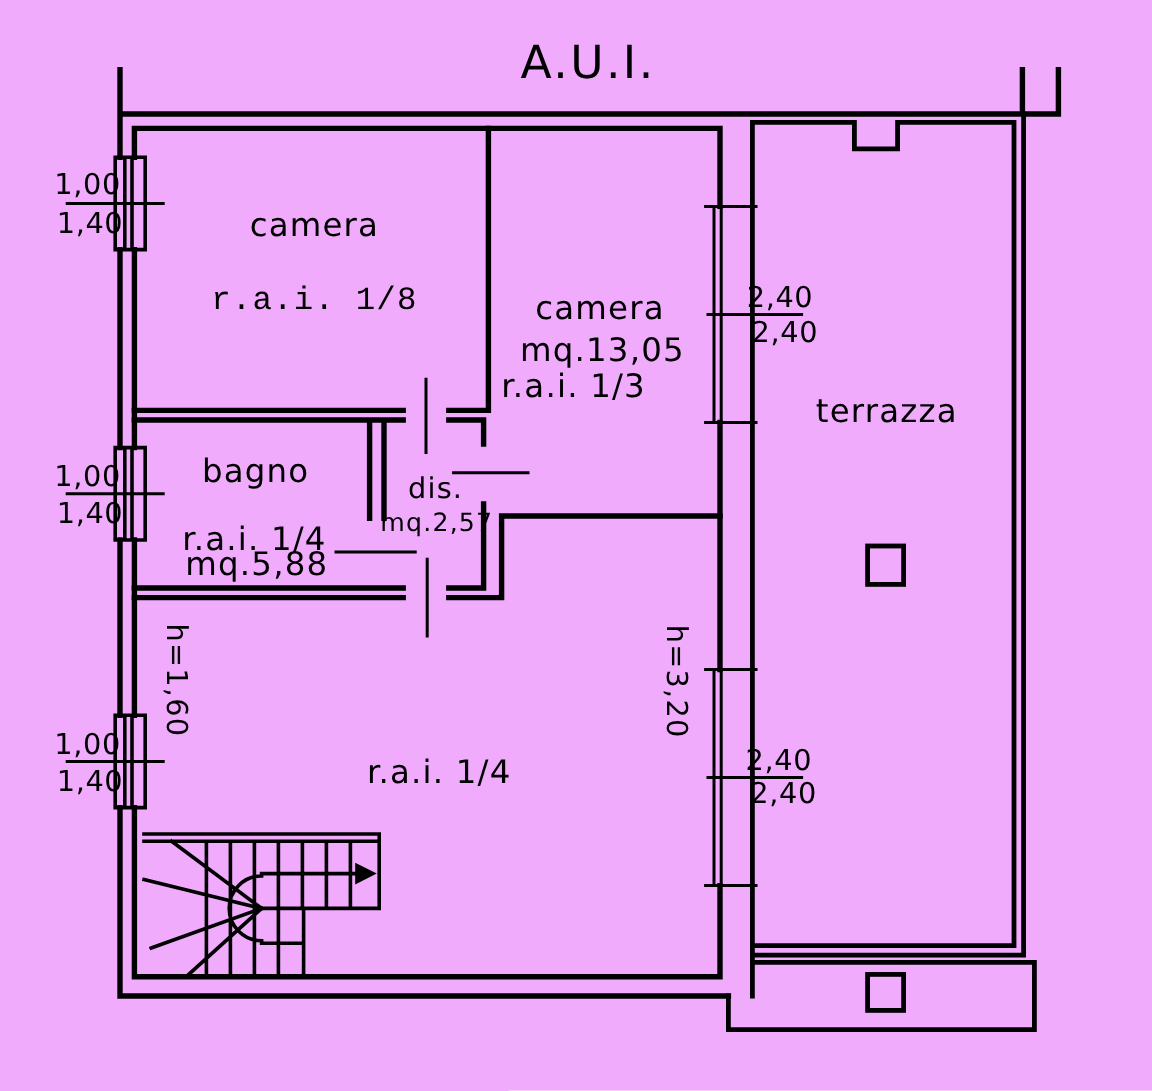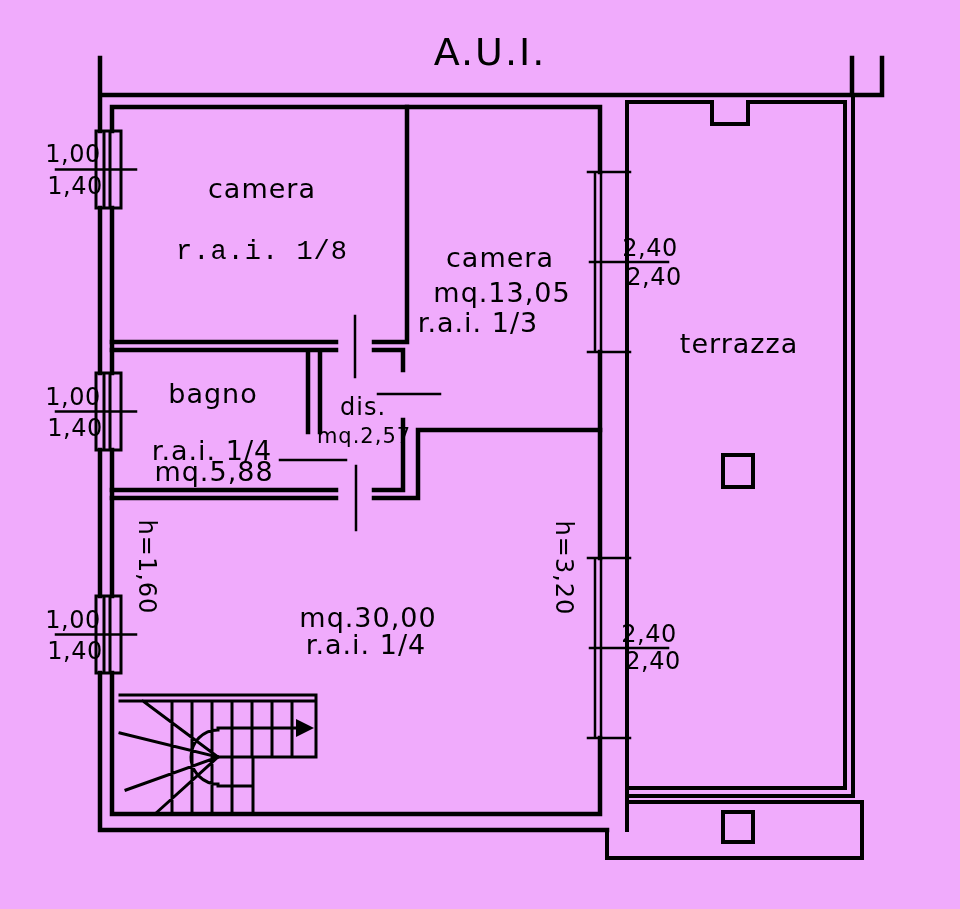--- a/index.html
+++ b/index.html
@@ -106,21 +106,20 @@
   <div class="lbl room" style="left:502px;top:292px;">mq.13,05</div>
   <div class="lbl room" style="left:478px;top:322px;">r.a.i. 1/3</div>
 
   <div class="lbl room" style="left:213px;top:393px;">bagno</div>
   <div class="lbl room" style="left:214px;top:423px;margin-top:48px;">mq.5,88</div>
   <div class="lbl room" style="left:212px;top:450px;">r.a.i. 1/4</div>
 
   <div class="lbl small" style="left:363px;top:407px;text-align:center;">dis.</div>
   <div class="lbl tiny" style="left:364px;top:436px;">mq.2,57</div>
 
-  <div class="lbl room" style="left:368px;top:617px;">mq.30,00</div>
   <div class="lbl room" style="left:366px;top:644px;">r.a.i. 1/4</div>
 
   <div class="lbl room" style="left:739px;top:343px;">terrazza</div>
 
   <div class="lbl small vert" style="left:147px;top:567px;">h=1,60</div>
   <div class="lbl small vert" style="left:564px;top:568px;">h=3,20</div>
 
   <div class="lbl dim" style="left:73px;top:154px;">1,00</div>
   <div class="lbl dim" style="left:75px;top:186px;">1,40</div>
   <div class="lbl dim" style="left:73px;top:397px;">1,00</div>

